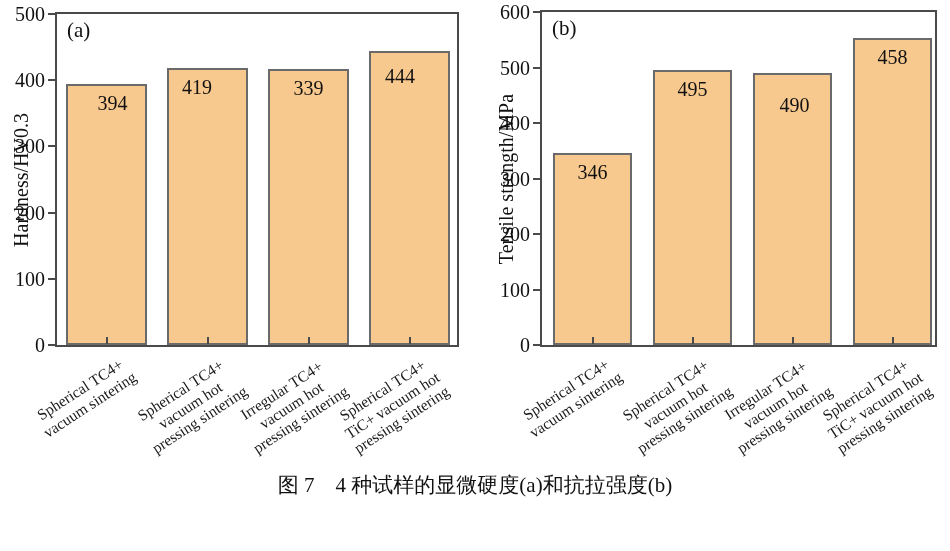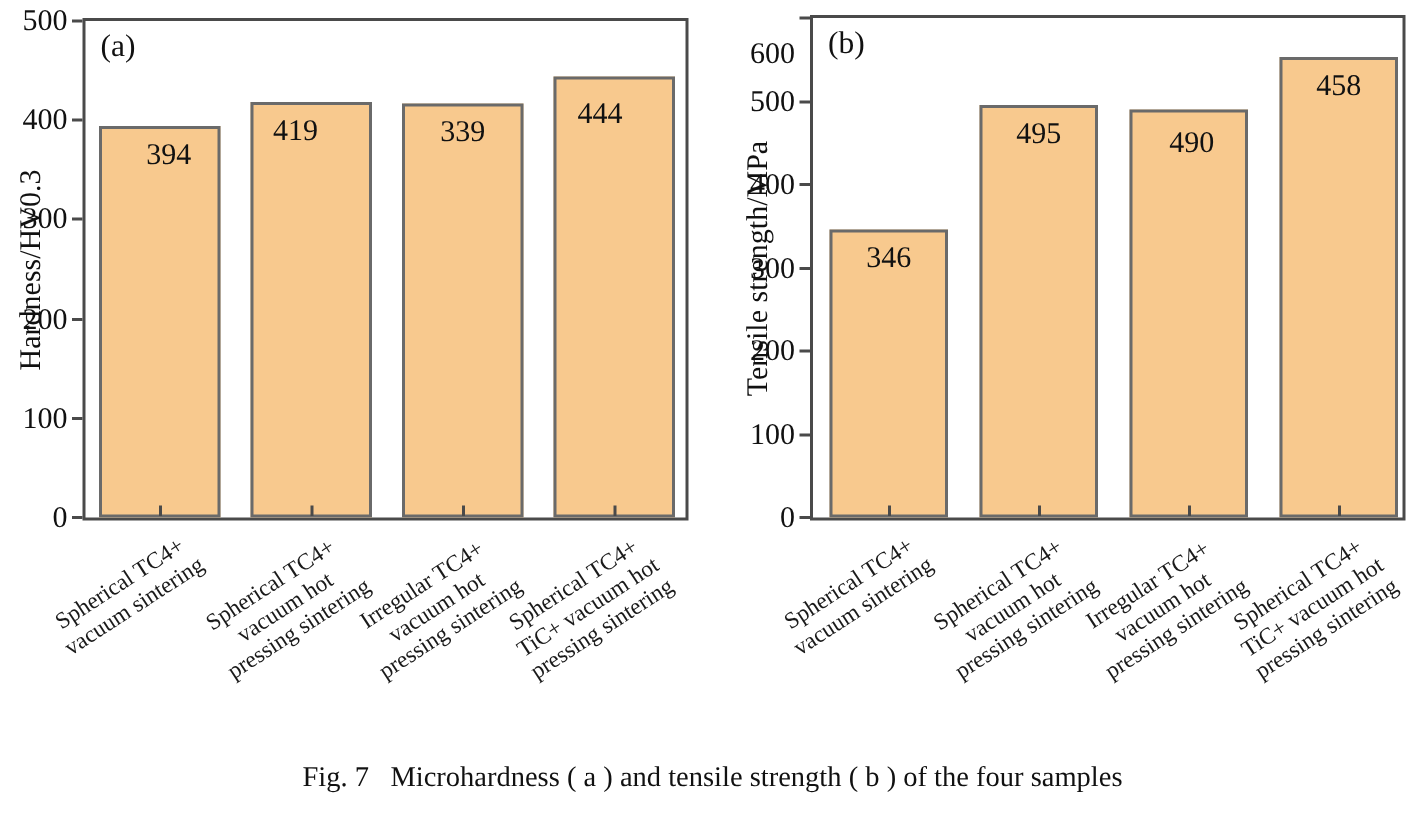--- a/index.html
+++ b/index.html
@@ -25,21 +25,21 @@
   .xcat    { text-align: center; font-size: 15.5px; line-height: 1.14; white-space: nowrap;
              transform: rotate(-33deg); transform-origin: 100% 0; color: #1a1a1a; }
   .cap     { left: 0; width: 950px; text-align: center; white-space: pre; }
   .cap.cn  { font-size: 21px; }
   .cap.en  { font-size: 19px; }
 </style>
 </head>
 <body>
 
 <div id="stage">
-  <div class="cap en" style="top:508px">Fig. 7   Microhardness ( a ) and tensile strength ( b ) of the four samples</div>
+  <div class="cap cn" style="top:471px">图 7　4 种试样的显微硬度(a)和抗拉强度(b)</div>
 <div class="plotbox" style="left: 55px; top: 12px; width: 404px; height: 335px; border-color: rgb(74, 74, 74);"></div>
     <div class="panel" style="left: 67px; top: 20px;">(a)</div>
     <div class="ytitle" style="left: -145.5px; top: 166.5px; width: 331px;">Hardness/HV0.3</div>
     <div class="ytick" style="left: 48px; top: 344px; background: rgb(74, 74, 74);"></div>
     <div class="yticklabel" style="left: -7px; top: 333px;">0</div>
     <div class="ytick" style="left: 48px; top: 277.8px; background: rgb(74, 74, 74);"></div>
     <div class="yticklabel" style="left: -7px; top: 266.8px;">100</div>
     <div class="ytick" style="left: 48px; top: 211.6px; background: rgb(74, 74, 74);"></div>
     <div class="yticklabel" style="left: -7px; top: 200.6px;">200</div>
     <div class="ytick" style="left: 48px; top: 145.4px; background: rgb(74, 74, 74);"></div>
@@ -88,38 +88,38 @@
     <div class="yticklabel" style="left: 478px; top: 277.5px;">100</div>
     <div class="ytick" style="left: 533px; top: 233px; background: rgb(74, 74, 74);"></div>
     <div class="yticklabel" style="left: 478px; top: 222px;">200</div>
     <div class="ytick" style="left: 533px; top: 177.5px; background: rgb(74, 74, 74);"></div>
     <div class="yticklabel" style="left: 478px; top: 166.5px;">300</div>
     <div class="ytick" style="left: 533px; top: 122px; background: rgb(74, 74, 74);"></div>
     <div class="yticklabel" style="left: 478px; top: 111px;">400</div>
     <div class="ytick" style="left: 533px; top: 66.5px; background: rgb(74, 74, 74);"></div>
     <div class="yticklabel" style="left: 478px; top: 55.5px;">500</div>
     <div class="ytick" style="left: 533px; top: 11px; background: rgb(74, 74, 74);"></div>
-    <div class="yticklabel" style="left: 478px; top: 0px; margin-top: 24px;">600</div>
+    <div class="yticklabel" style="left: 478px; top: 0px;">600</div>
     <div class="bar" style="left: 553px; top: 152.97px; width: 79px; height: 192.03px; background: rgb(248, 201, 142); border-color: rgb(106, 106, 106);"></div>
     <div class="barval" style="left: 553px; top: 159.97px; width: 79px;">346</div>
     <div class="xtick" style="left: 591.5px; top: 337px; background: rgb(74, 74, 74);"></div>
     <div class="xcat" style="right: 343.5px; top: 353px;">
       <div style="position: static;">Spherical TC4+</div>
       <div style="position: static;">vacuum sintering</div>
     </div>
     <div class="bar" style="left: 653px; top: 70.275px; width: 79px; height: 274.725px; background: rgb(248, 201, 142); border-color: rgb(106, 106, 106);"></div>
     <div class="barval" style="left: 653px; top: 77.275px; width: 79px;">495</div>
     <div class="xtick" style="left: 691.5px; top: 337px; background: rgb(74, 74, 74);"></div>
     <div class="xcat" style="right: 243.5px; top: 353px;">
       <div style="position: static;">Spherical TC4+</div>
       <div style="position: static;">vacuum hot</div>
       <div style="position: static;">pressing sintering</div>
     </div>
     <div class="bar" style="left: 753px; top: 73.05px; width: 79px; height: 271.95px; background: rgb(248, 201, 142); border-color: rgb(106, 106, 106);"></div>
-    <div class="barval" style="left: 753px; top: 83px; width: 83px;">490</div>
+    <div class="barval" style="left: 753px; top: 93px; width: 83px;">490</div>
     <div class="xtick" style="left: 791.5px; top: 337px; background: rgb(74, 74, 74);"></div>
     <div class="xcat" style="right: 143.5px; top: 353px;">
       <div style="position: static;">Irregular TC4+</div>
       <div style="position: static;">vacuum hot</div>
       <div style="position: static;">pressing sintering</div>
     </div>
     <div class="bar" style="left: 853px; top: 37.53px; width: 79px; height: 307.47px; background: rgb(248, 201, 142); border-color: rgb(106, 106, 106);"></div>
     <div class="barval" style="left: 853px; top: 44.53px; width: 79px;">458</div>
     <div class="xtick" style="left: 891.5px; top: 337px; background: rgb(74, 74, 74);"></div>
     <div class="xcat" style="right: 43.5px; top: 353px;">

